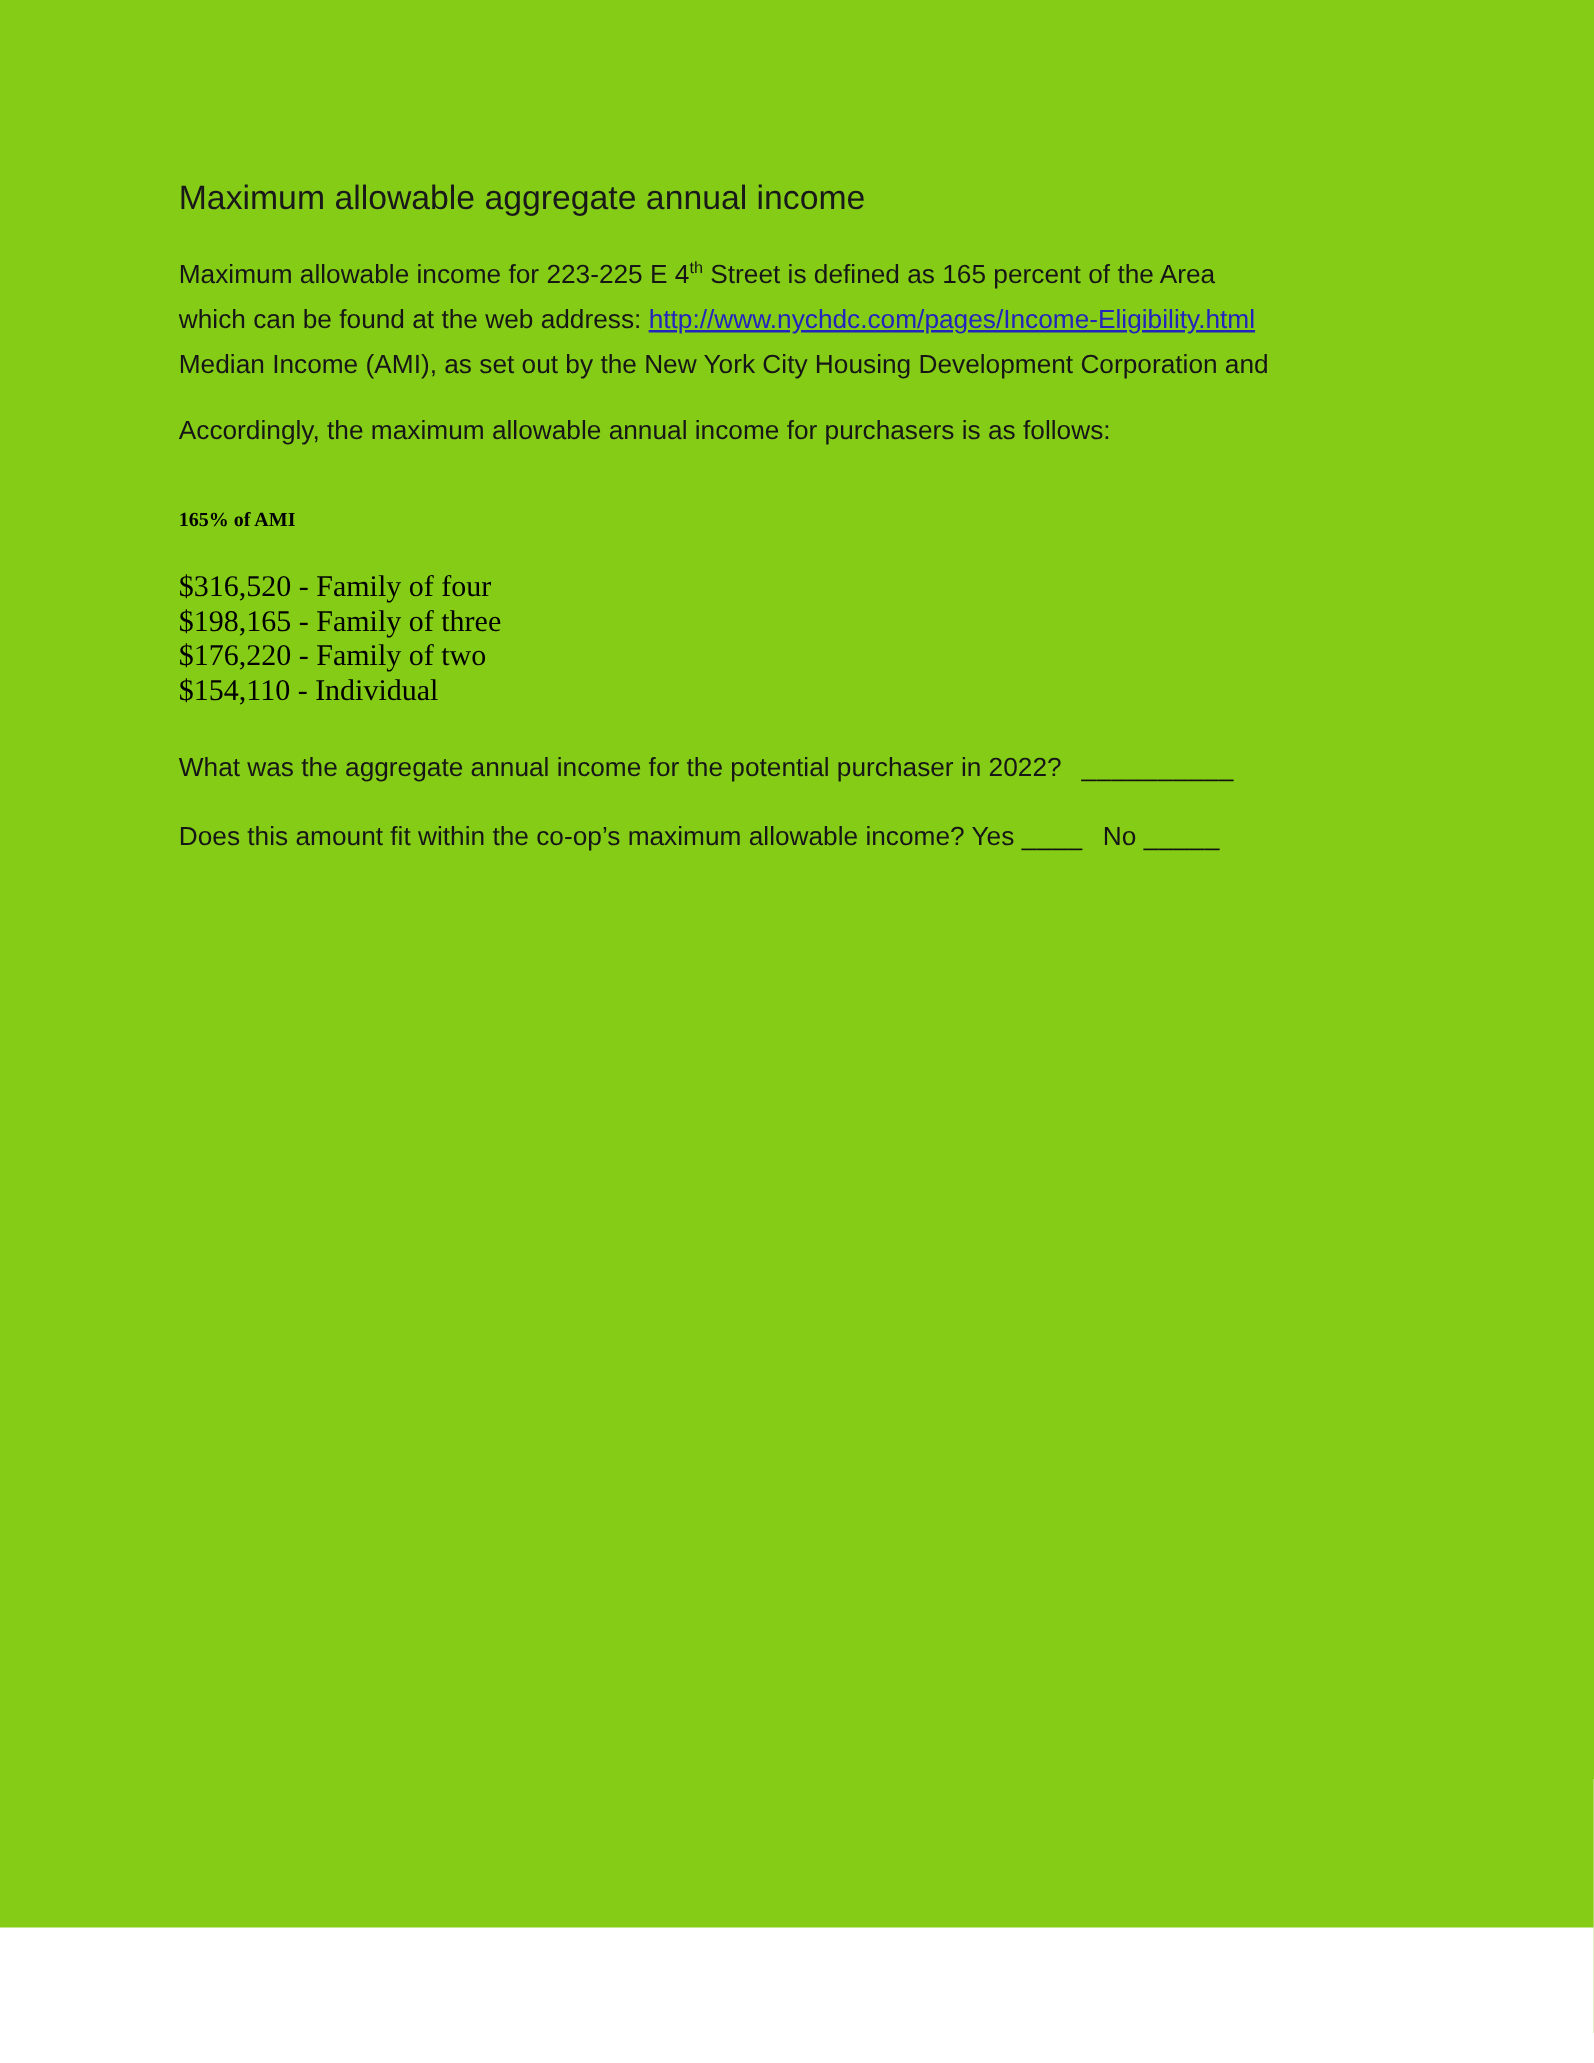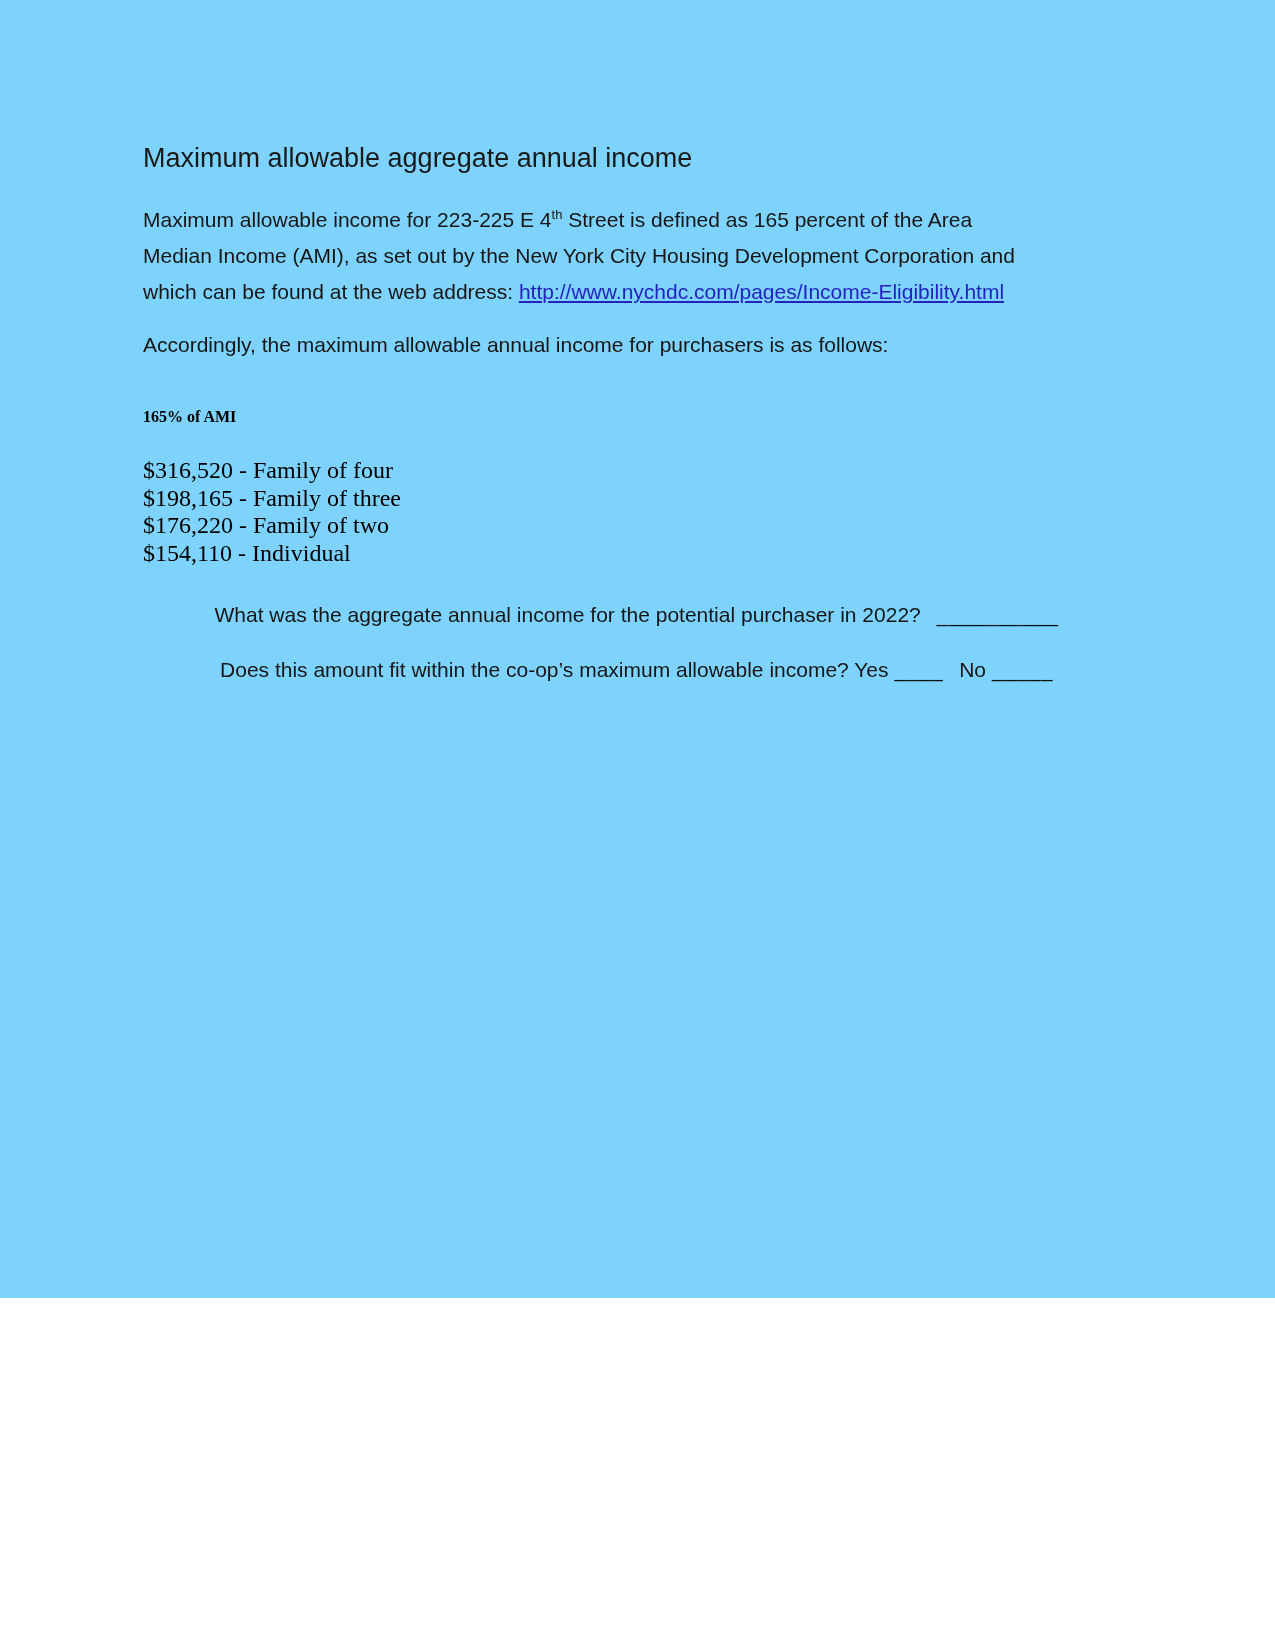--- a/index.html
+++ b/index.html
@@ -7,22 +7,22 @@
   body {
     width: 1275px;
     height: 1650px;
     background: #ffffff;
     font-family: "Liberation Sans", sans-serif;
     color: #111111;
   }
   .page {
     position: relative;
     width: 1275px;
-    height: 1298px;
-    background: #7dd3fc;
+    height: 1542px;
+    background: #84cc16;
     overflow: hidden;
   }
   .content {
     padding: 140px 145px 0 143px;
   }
   .doc-title {
     font-family: "Liberation Sans", sans-serif;
     font-size: 27px;
     font-weight: 400;
     color: #191919;
@@ -66,43 +66,42 @@
     line-height: 27.5px;
     margin: 0 0 30px 0;
   }
   .income-line { display: block; white-space: nowrap; }
   .question {
     font-size: 21px;
     line-height: 36px;
     margin: 0 0 19px 0;
     color: #161616;
     white-space: nowrap;
-    text-align: center;
   }
   .blank {
     color: #111111;
     letter-spacing: 0.5px;
   }
   .blank-q1 { margin-left: 16px; }
   .blank-yes { margin-left: 6px; }
   .no-label { margin-left: 16px; }
   .blank-no { margin-left: 6px; }
 </style>
 </head>
 <body>
 
 <div class="page">
   <div class="content">
 
     <h1 class="doc-title">Maximum allowable aggregate annual income</h1>
 
     <p class="body-par">
       <span class="line"><span>Maximum allowable income for 223-225 E 4</span><sup class="ord">th</sup><span> Street is defined as 165 percent of the Area</span></span>
+      <span class="line"><span>which can be found at the web address: </span><a class="doc-link" href="#">http://www.nychdc.com/pages/Income-Eligibility.html</a></span>
       <span class="line">Median Income (AMI), as set out by the New York City Housing Development Corporation and</span>
-      <span class="line"><span>which can be found at the web address: </span><a class="doc-link" href="#">http://www.nychdc.com/pages/Income-Eligibility.html</a></span>
     </p>
 
 
     <p class="body-par par-gap-lg">Accordingly, the maximum allowable annual income for purchasers is as follows:</p>
 
     <div class="serif-heading">165% of AMI</div>
 
     <div class="income-list">
       <span class="income-line">$316,520 - Family of four</span>
       <span class="income-line">$198,165 - Family of three</span>

